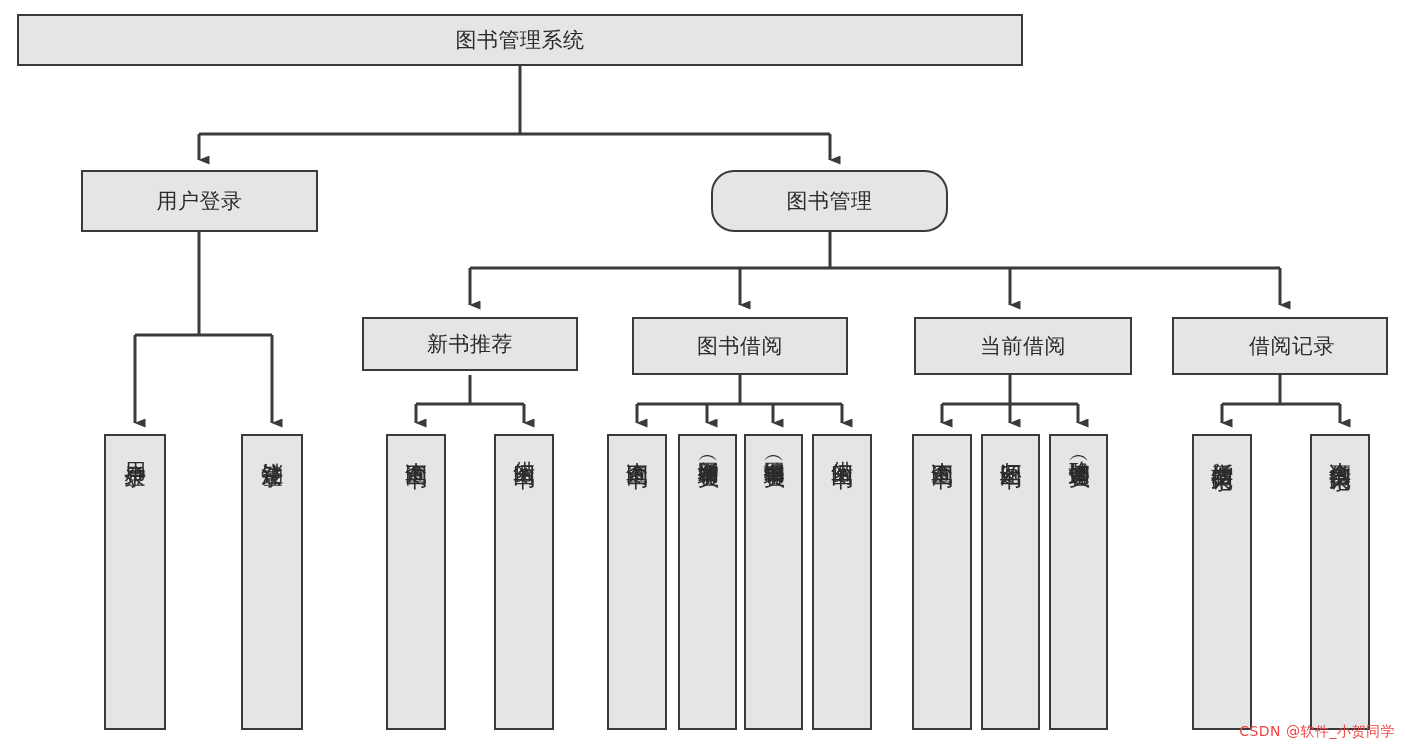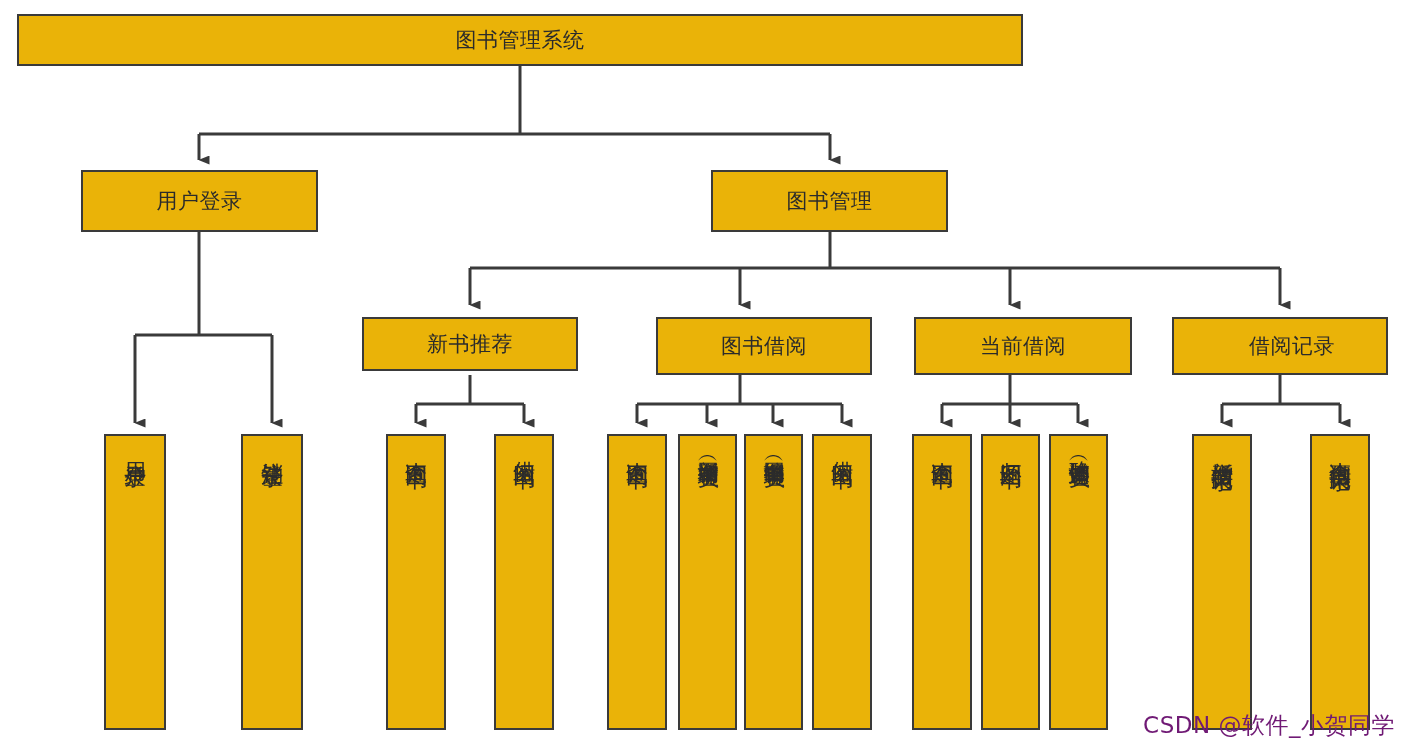--- a/index.html
+++ b/index.html
@@ -24,21 +24,21 @@
     left: 0;
     top: 0;
     width: 1405px;
     height: 747px;
     pointer-events: none;
   }
   .node {
     position: absolute;
     box-sizing: border-box;
     border: 2px solid #3a3a3a;
-    background: #eab308;
+    background: #e5e5e5;
     display: flex;
     align-items: center;
     justify-content: center;
     color: #2b2b2b;
   }
   .node .label {
     display: block;
     text-align: center;
     line-height: 1.06;
     letter-spacing: 0.5px;
@@ -60,22 +60,22 @@
     white-space: nowrap;
   }
   .node.vert.tall-text .label {
     font-size: 21px;
     letter-spacing: 1px;
   }
   #watermark {
     position: absolute;
     right: 10px;
     bottom: 6px;
-    font-size: 23px;
-    color: #701a75;
+    font-size: 14px;
+    color: #ef4444;
     letter-spacing: 0.5px;
     white-space: nowrap;
   }
 </style>
 </head>
 <body>
 
 <div id="diagram-root">
 
   <svg id="wires" viewBox="0 0 1405 747" xmlns="http://www.w3.org/2000/svg">
@@ -128,28 +128,28 @@
     </g>
   </svg>
 
   <div class="node horiz" style="left:17px; top:14px; width:1006px; height:52px;">
     <span class="label">图书管理系统</span>
   </div>
 
   <div class="node horiz" style="left:81px; top:170px; width:237px; height:62px;">
     <span class="label">用户登录</span>
   </div>
-  <div class="node horiz" style="left:711px; top:170px; width:237px; height:62px;">
+  <div class="node horiz" style="left:711px; top:170px; width:237px; height:62px;border-radius:23px;">
     <span class="label">图书管理</span>
   </div>
 
   <div class="node horiz" style="left:362px; top:317px; width:216px; height:54px;">
     <span class="label">新书推荐</span>
   </div>
-  <div class="node horiz" style="left:632px; top:317px; width:216px; height:58px;margin-left:24px;">
+  <div class="node horiz" style="left:632px; top:317px; width:216px; height:58px;">
     <span class="label">图书借阅</span>
   </div>
   <div class="node horiz" style="left:901px; top:317px; width:218px; height:58px;margin-left:13px;">
     <span class="label">当前借阅</span>
   </div>
   <div class="node horiz" style="left:1172px; top:317px; width:216px; height:58px;padding-left:24px;">
     <span class="label">借阅记录</span>
   </div>
 
   <div class="node vert" style="left:104px; top:434px; width:62px; height:296px;">

